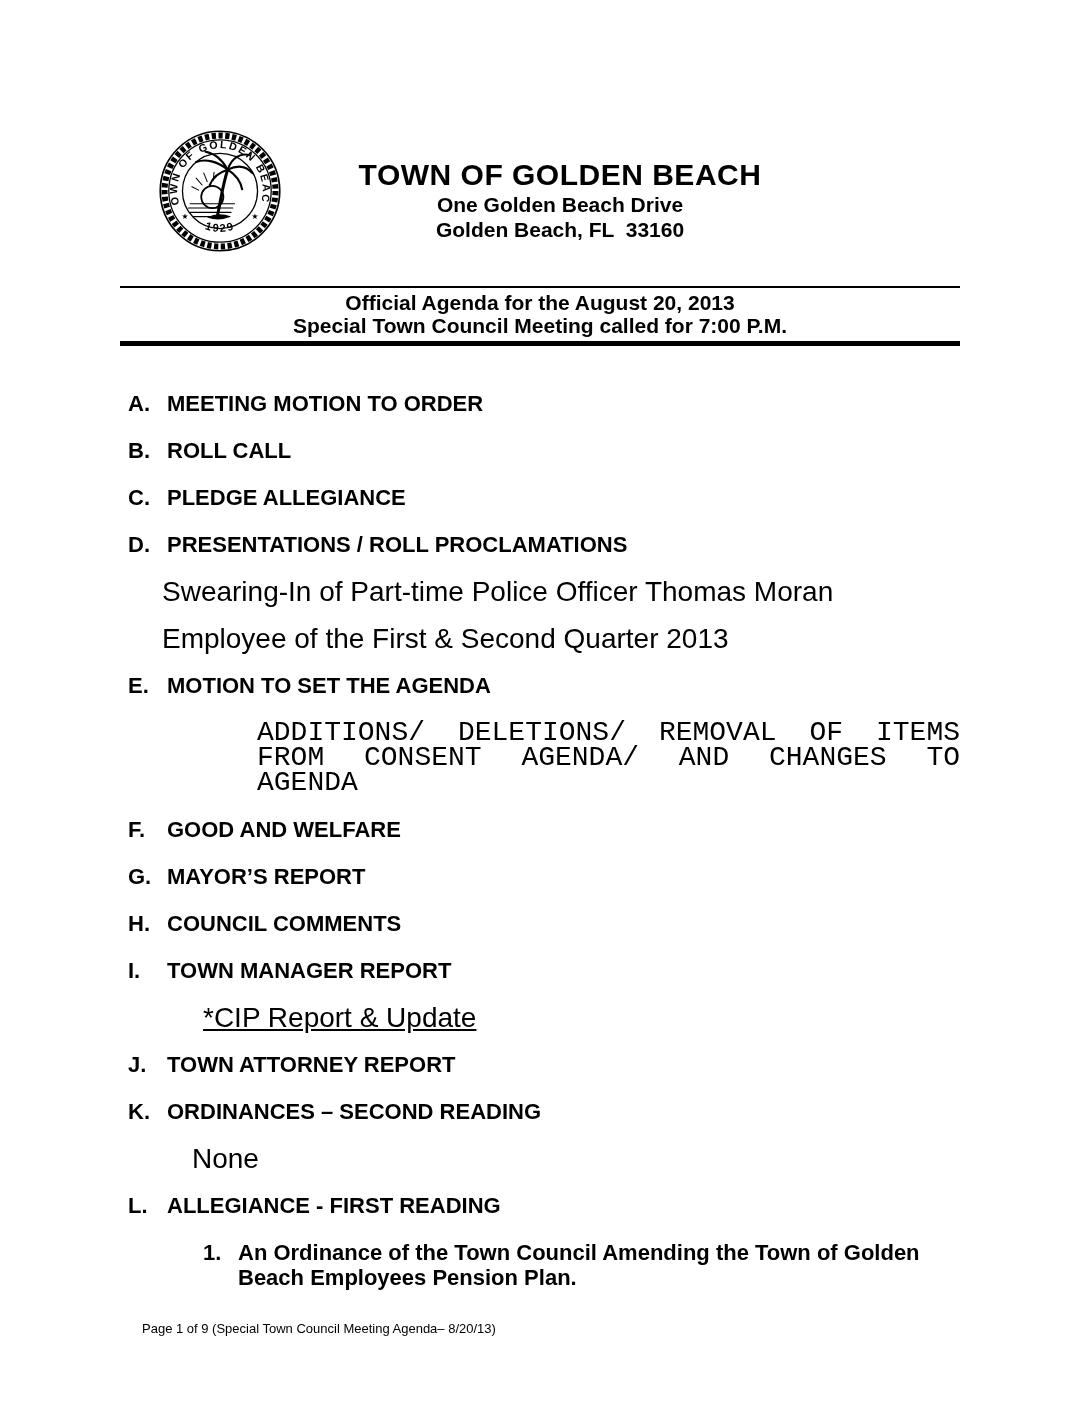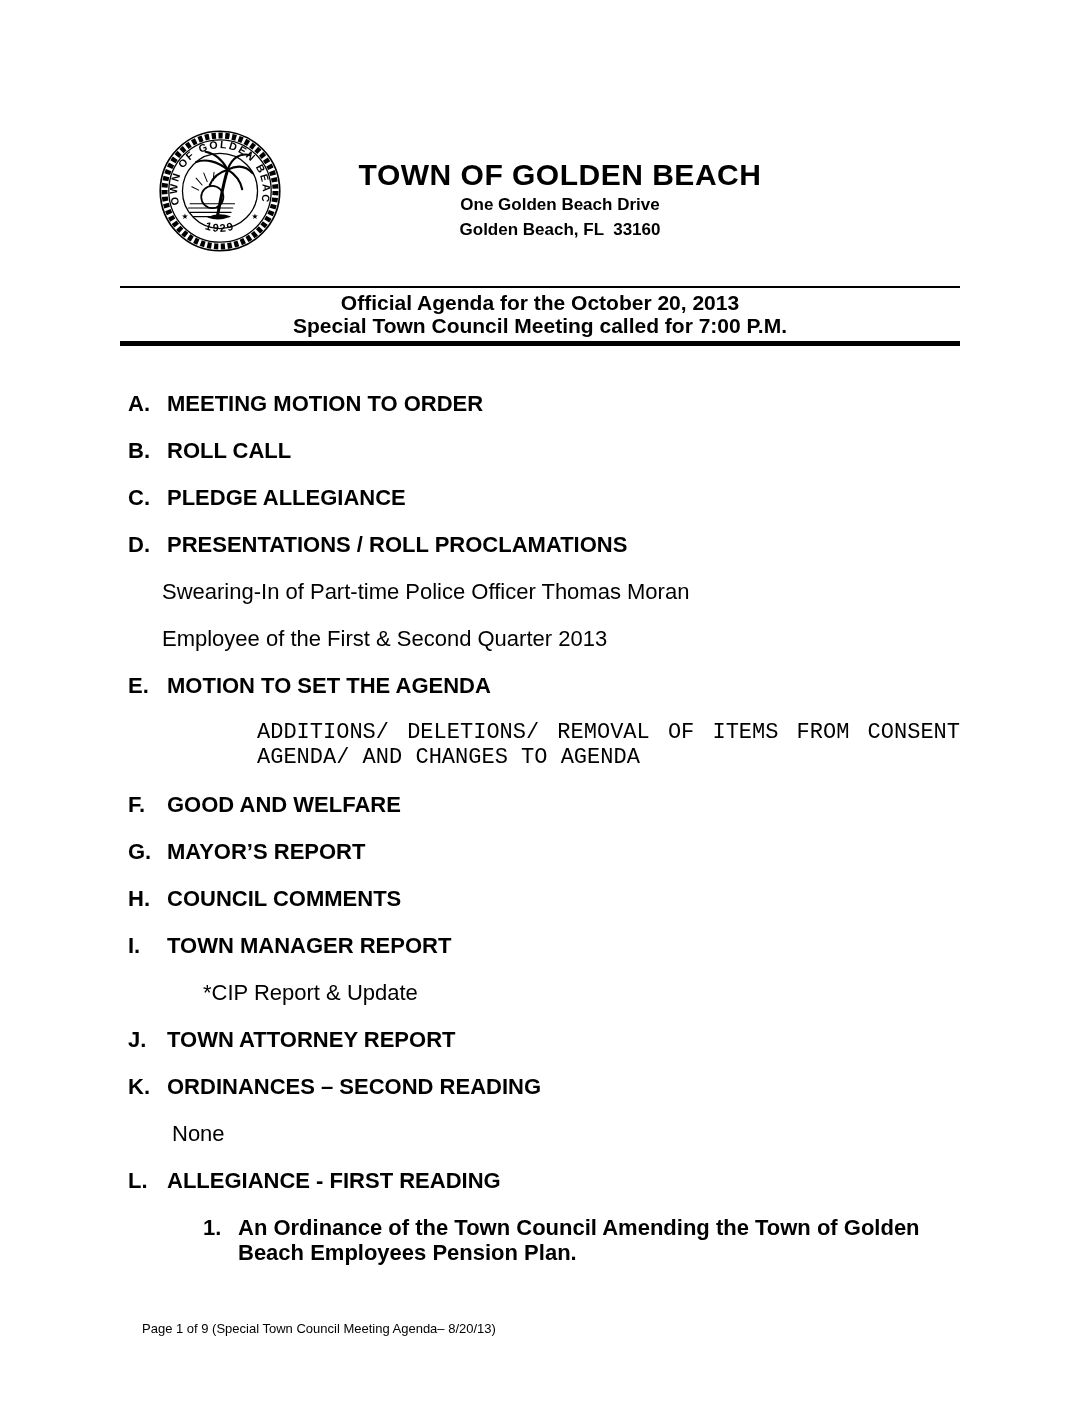--- a/index.html
+++ b/index.html
@@ -9,39 +9,39 @@
     background:#ffffff;color:#000;
     font-family:"Liberation Sans","DejaVu Sans",sans-serif;
     overflow:hidden;
   }
   .content{position:absolute;left:120px;top:0;width:840px;}
   
   .letterhead{position:relative;height:127px;margin-top:125px;}
   .seal{position:absolute;left:36px;top:2px;}
   .lh-text{padding-left:40px;padding-top:34px;text-align:center;}
   .lh-title{font-size:30px;font-weight:bold;line-height:32px;letter-spacing:0.5px;}
-  .lh-addr{font-size:17px;font-weight:bold;line-height:23px;margin-top:2px;}
+  .lh-addr{font-size:21px;font-weight:bold;line-height:23px;margin-top:2px;}
   .pre{white-space:pre;}
   
   .banner{
     margin-top:34px;
     border-top:2px solid #000;border-bottom:5px solid #000;
     padding:3px 0 4px 0;text-align:center;
   }
   .banner-line{font-size:21px;font-weight:bold;line-height:23px;}
   
   .agenda{margin-top:45px;}
   .item{display:flex;font-size:22px;font-weight:bold;line-height:25px;margin-bottom:22px;}
   .ltr{flex:none;width:39px;margin-left:8px;}
   .ttl{flex:1;}
-  .sub{font-size:22px;font-weight:normal;line-height:25px;margin:0 0 22px 0;}
+  .sub{font-size:28px;font-weight:normal;line-height:25px;margin:0 0 22px 0;}
   .ind1{margin-left:42px;}
   .ind2{margin-left:137px;width:703px;text-align:justify;font-family:Liberation Mono, monospace;}
-  .ind3{margin-left:83px;}
-  .ind4{margin-left:52px;}
+  .ind3{margin-left:83px;text-decoration:underline;}
+  .ind4{margin-left:72px;}
   .num-item{display:flex;margin-left:83px;width:757px;
     font-size:22px;font-weight:bold;line-height:25px;margin-bottom:22px;}
   .num{flex:none;width:35px;}
   .num-text{flex:1;}
   
   .page-footer{position:absolute;left:142px;top:1321px;font-size:13px;line-height:15px;}
 </style>
 </head>
 <body>
 
@@ -91,21 +91,21 @@
         </g>
       </svg>
       <div class="lh-text">
         <div class="lh-title">TOWN OF GOLDEN BEACH</div>
         <div class="lh-addr">One Golden Beach Drive</div>
         <div class="lh-addr pre">Golden Beach, FL  33160</div>
       </div>
     </header>
 
     <section class="banner">
-      <div class="banner-line">Official Agenda for the October 20, 2013</div>
+      <div class="banner-line">Official Agenda for the August 20, 2013</div>
       <div class="banner-line">Special Town Council Meeting called for 7:00 P.M.</div>
     </section>
 
     <main class="agenda">
 
       <div class="item">
         <span class="ltr">A.</span>
         <span class="ttl">MEETING MOTION TO ORDER</span>
       </div>
 

